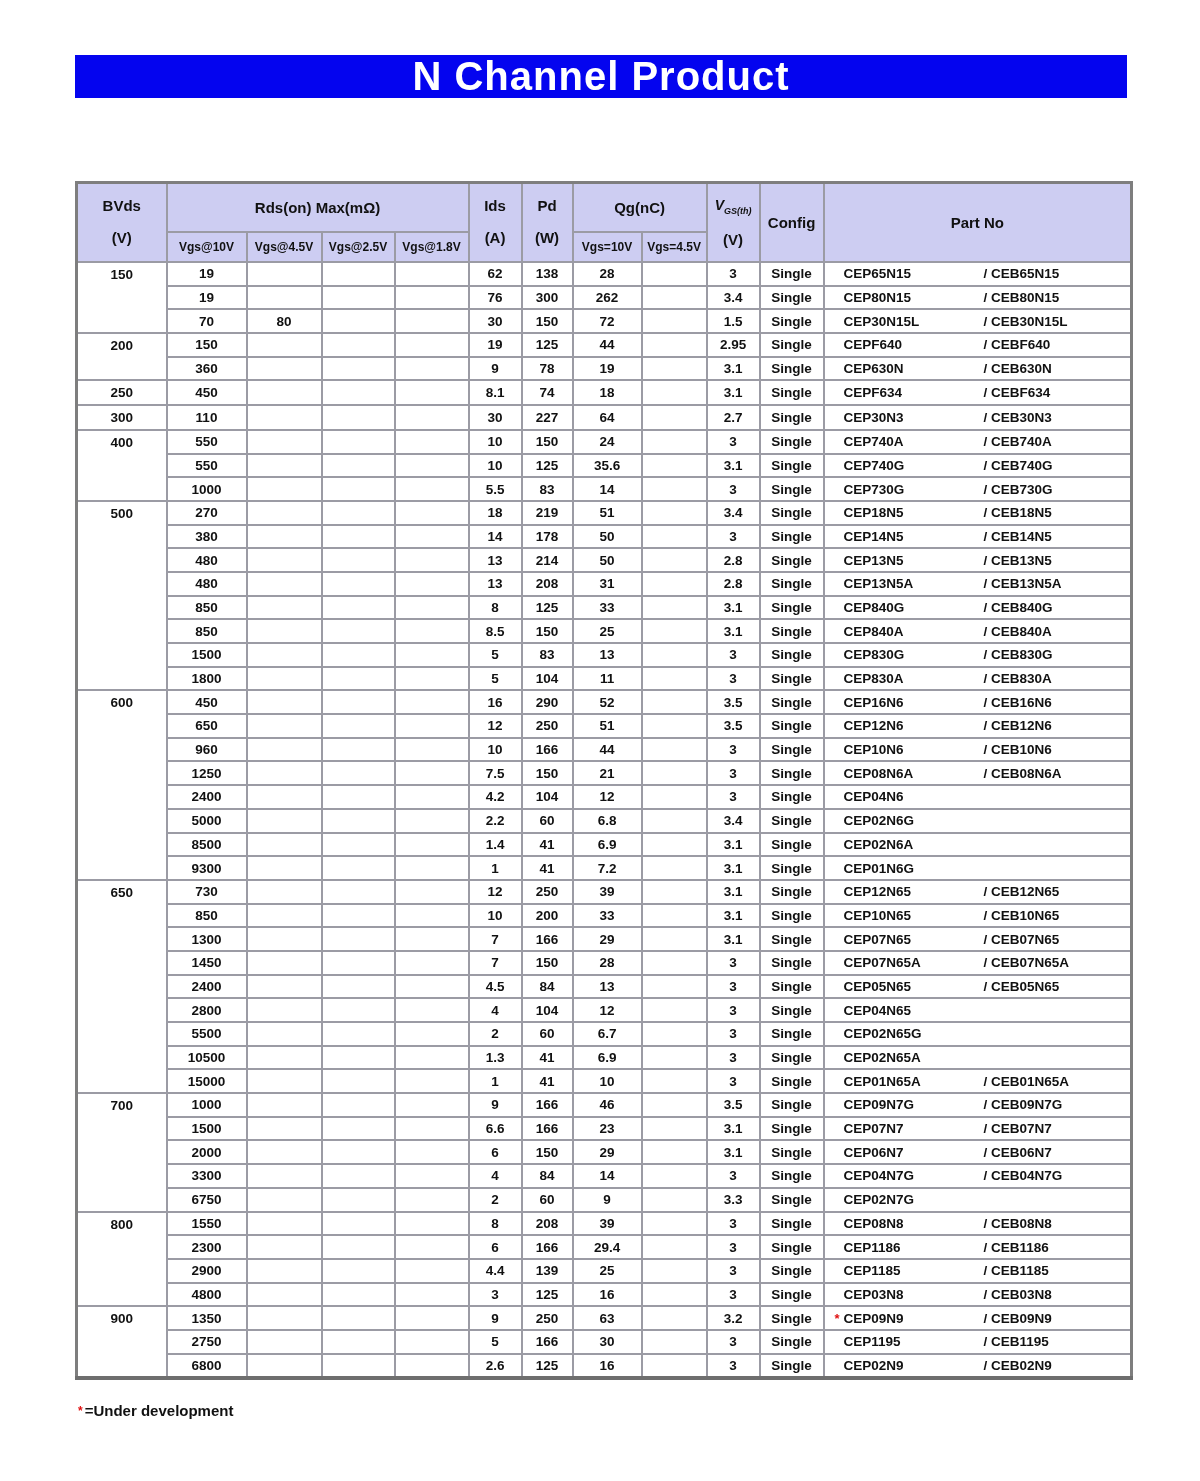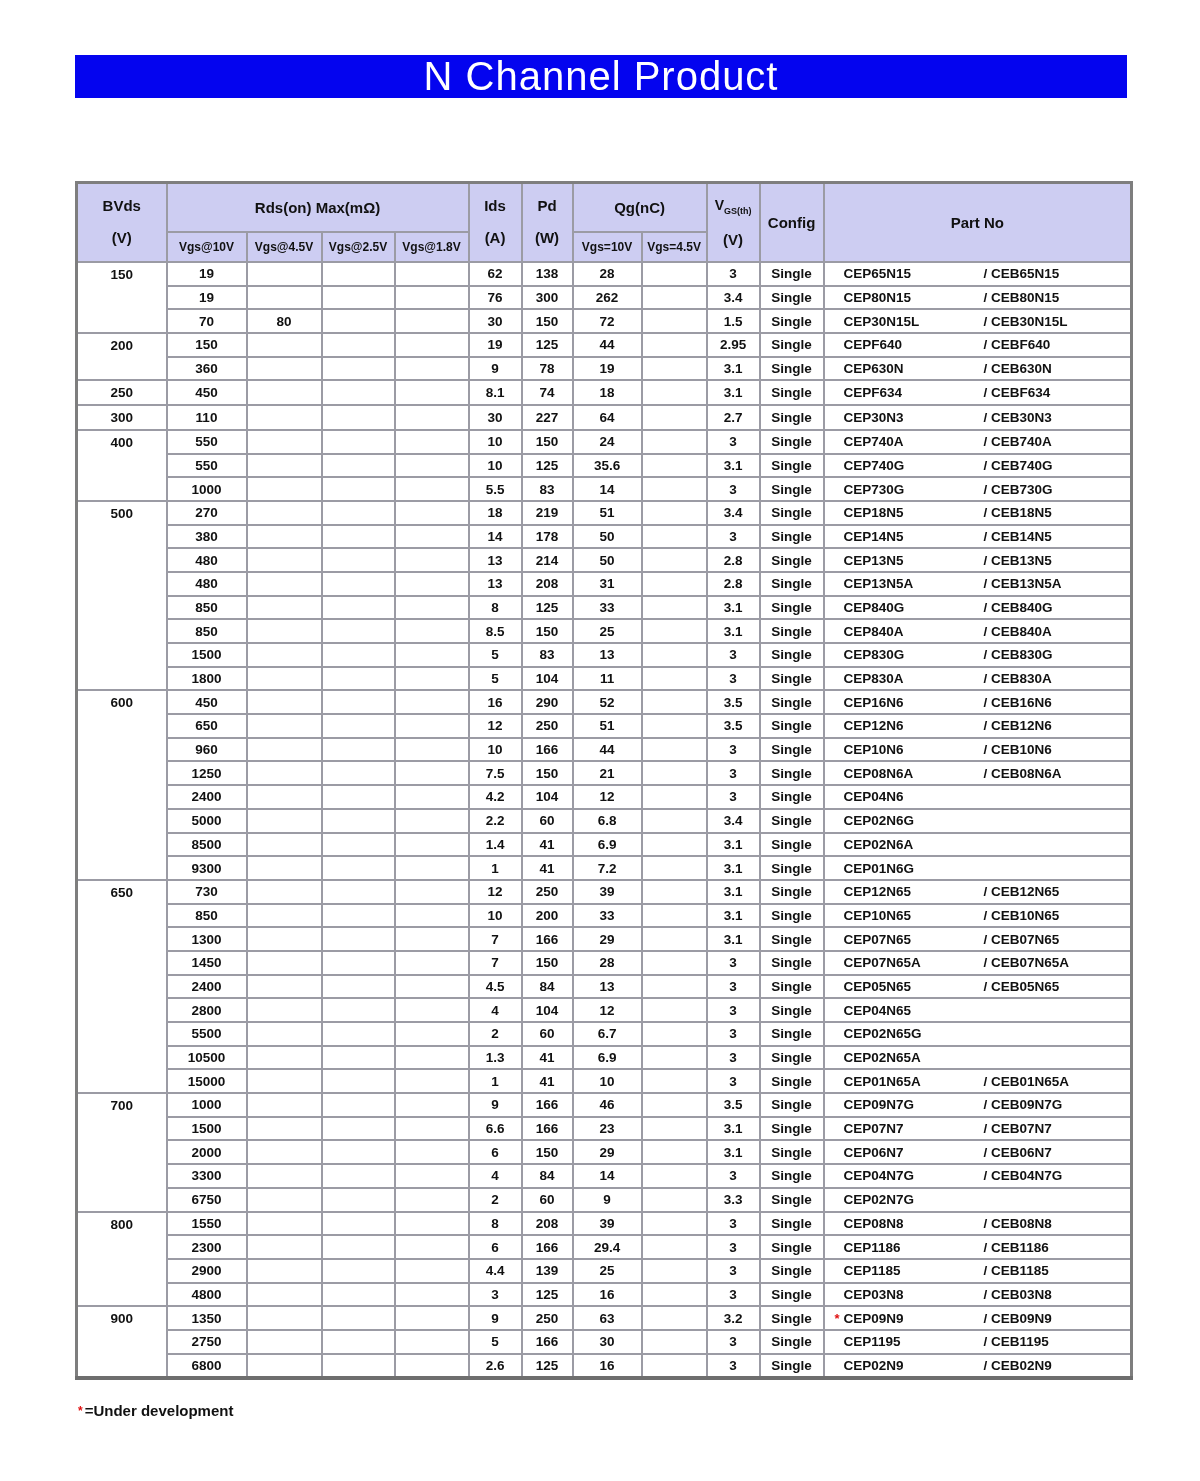--- a/index.html
+++ b/index.html
@@ -5,21 +5,21 @@
   html,body { margin:0; padding:0; background:#ffffff; }
   body { width:1200px; height:1481px; font-family:"Liberation Sans", sans-serif; position:relative; }
 
   .page { position:relative; width:1200px; height:1481px; background:#ffffff; overflow:hidden; }
 
   .banner {
     position:absolute; left:75px; top:55px; width:1052px; height:43px;
     background:#0404EF; display:flex; align-items:center; justify-content:center;
   }
   .banner .banner-text {
-    color:#ffffff; font-size:40px; font-weight:normal; letter-spacing:1px; line-height:1; padding-bottom:1px;
+    color:#ffffff; font-size:40px; font-weight:bold; letter-spacing:1px; line-height:1; padding-bottom:1px;
   }
 
   .subtitle {
     position:absolute; left:0; top:136px; width:100%; margin:0;
     text-align:center; font-size:31px; font-weight:bold; color:#A8400E; letter-spacing:0.5px;
   }
 
   table.product {
     position:absolute; left:75px; top:181px; width:1055px;
     border-collapse:collapse; table-layout:fixed;
@@ -27,21 +27,21 @@
   }
   .product th, .product td {
     border:2px solid #9b9ba4; color:#111111; overflow:hidden; white-space:nowrap;
   }
   .product thead th { background:#CDCDF2; font-weight:bold; text-align:center; }
   .product thead tr.h1 th { height:45px; font-size:15px; }
   .product thead tr.h2 th { height:26px; font-size:12px; }
   th.twoline { vertical-align:top; }
   th.twoline .t { margin-top:12px; font-size:15px; }
   th.twoline .b { margin-top:15px; font-size:15px; }
-  th.vgsth .t { font-size:14px; }
+  th.vgsth .t { font-size:14px;font-style:italic; }
   th.vgsth sub { font-size:9px; }
 
   .product tbody td {
     height:21.7px; padding:0; font-size:13.5px; font-weight:bold; text-align:center; line-height:21px;
     background:#ffffff;
   }
   .product tbody td.bvds { vertical-align:top; padding-top:1px; }
   .product tbody tr.group-start td { border-top:2px solid #858590; }
   .product tbody td.part { text-align:left; padding-left:19px; position:relative; }
   .product tbody td.part .p1 { display:inline-block; width:140px; }

